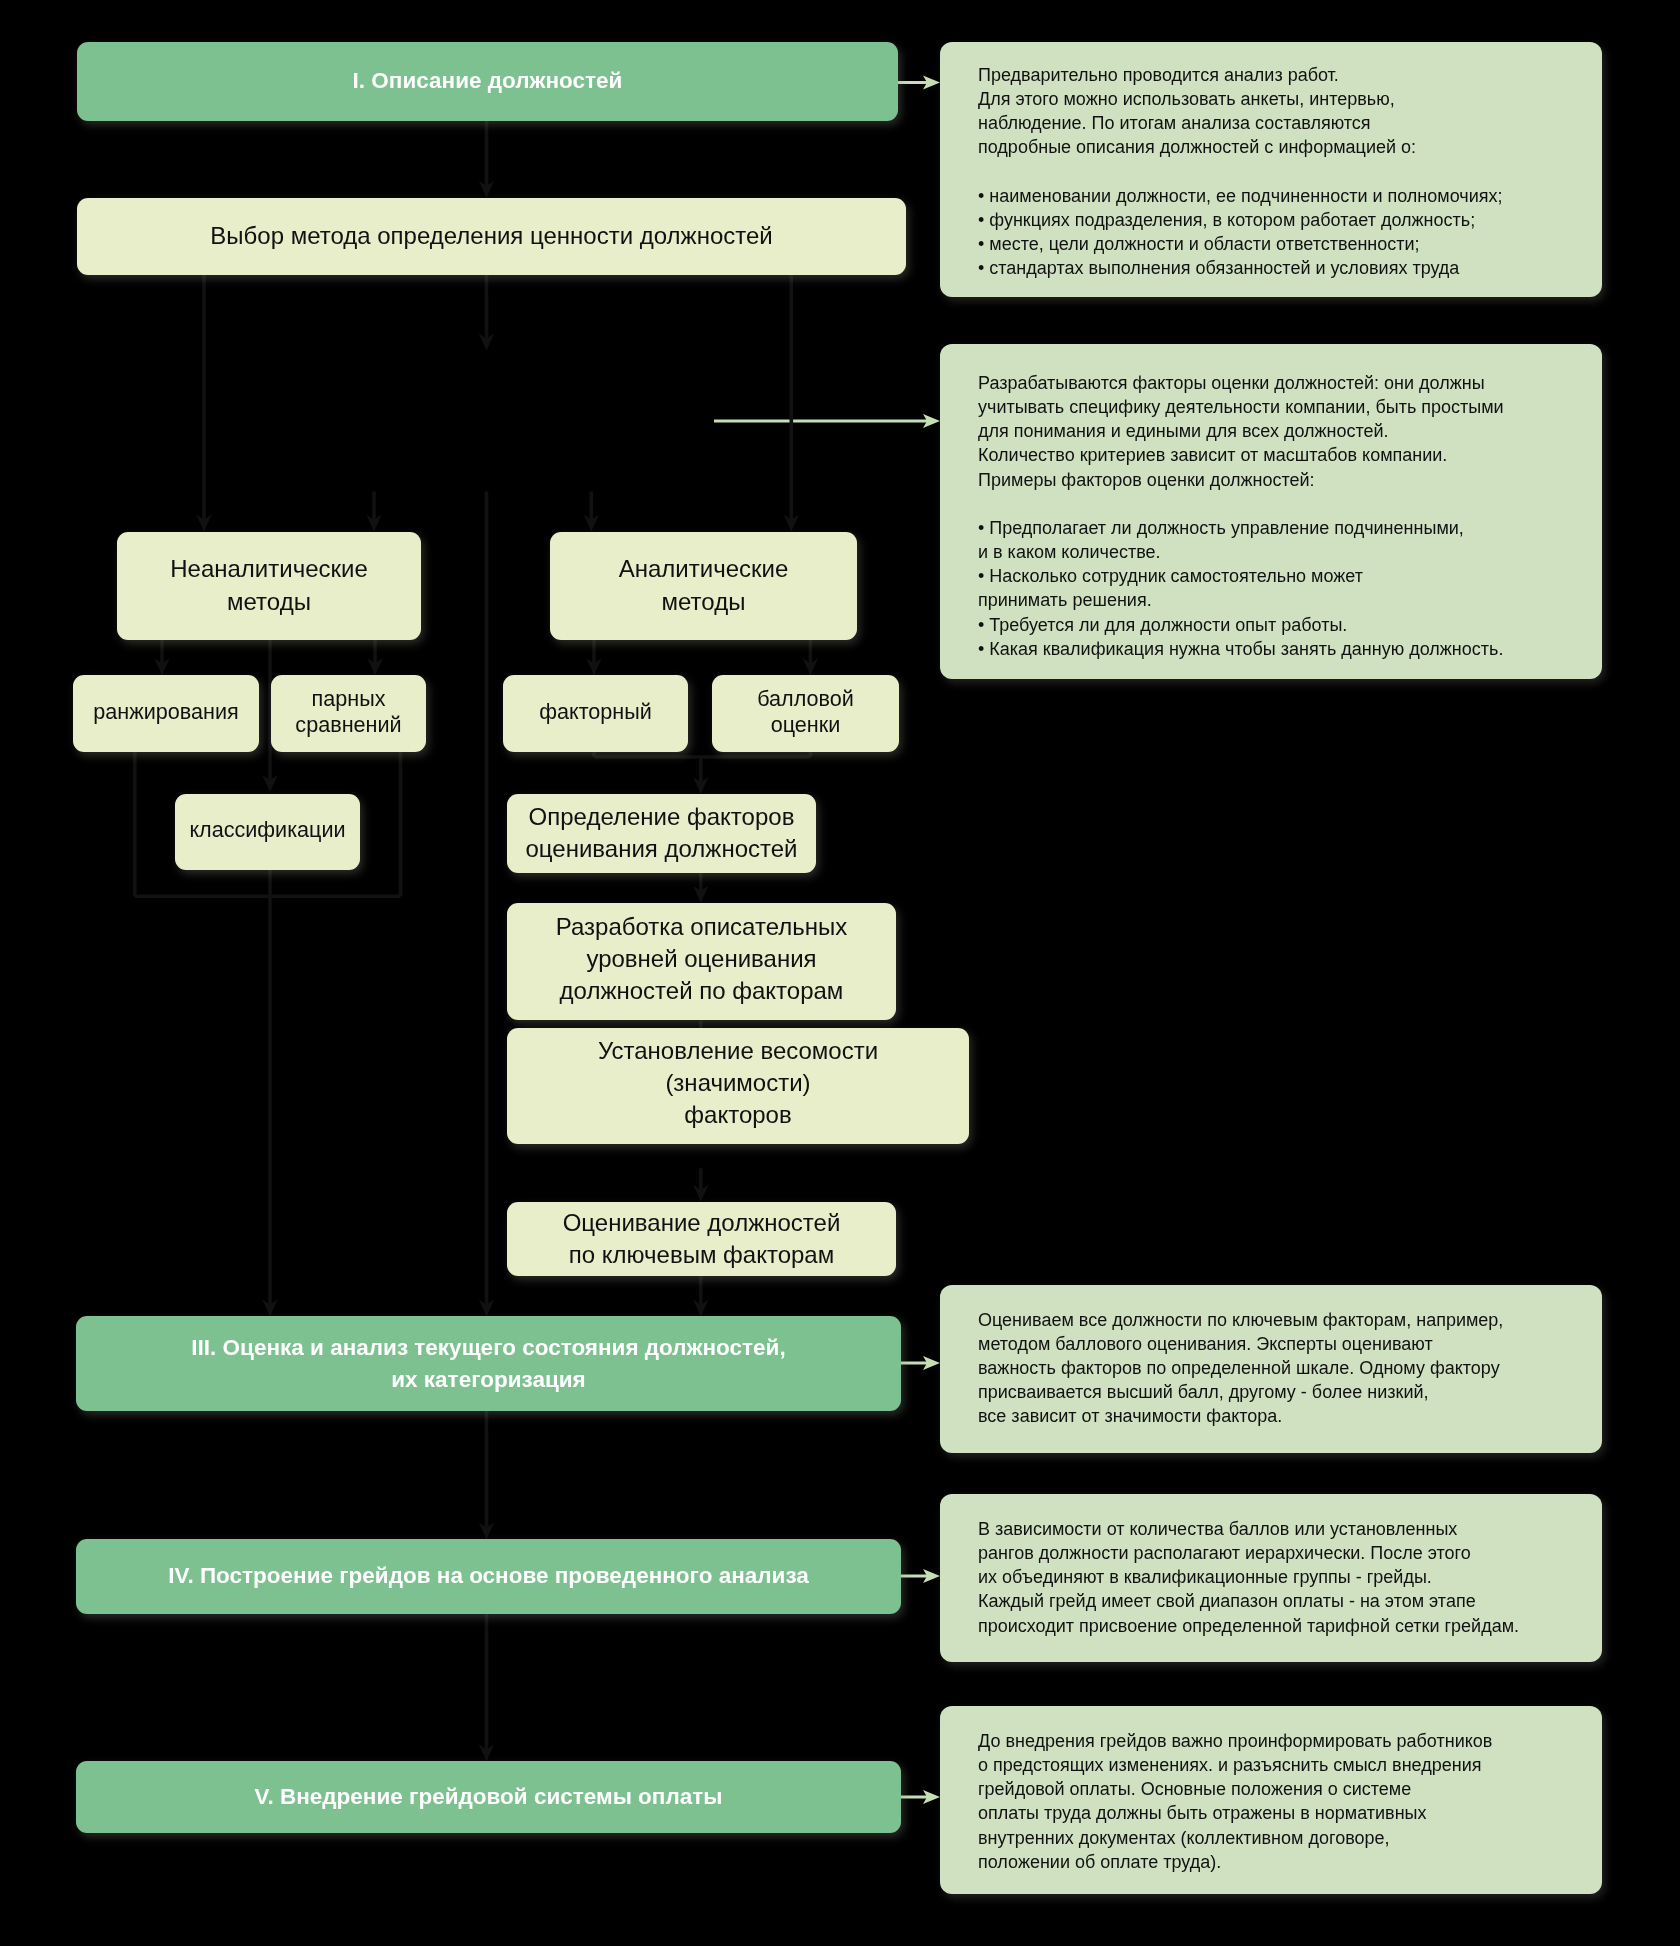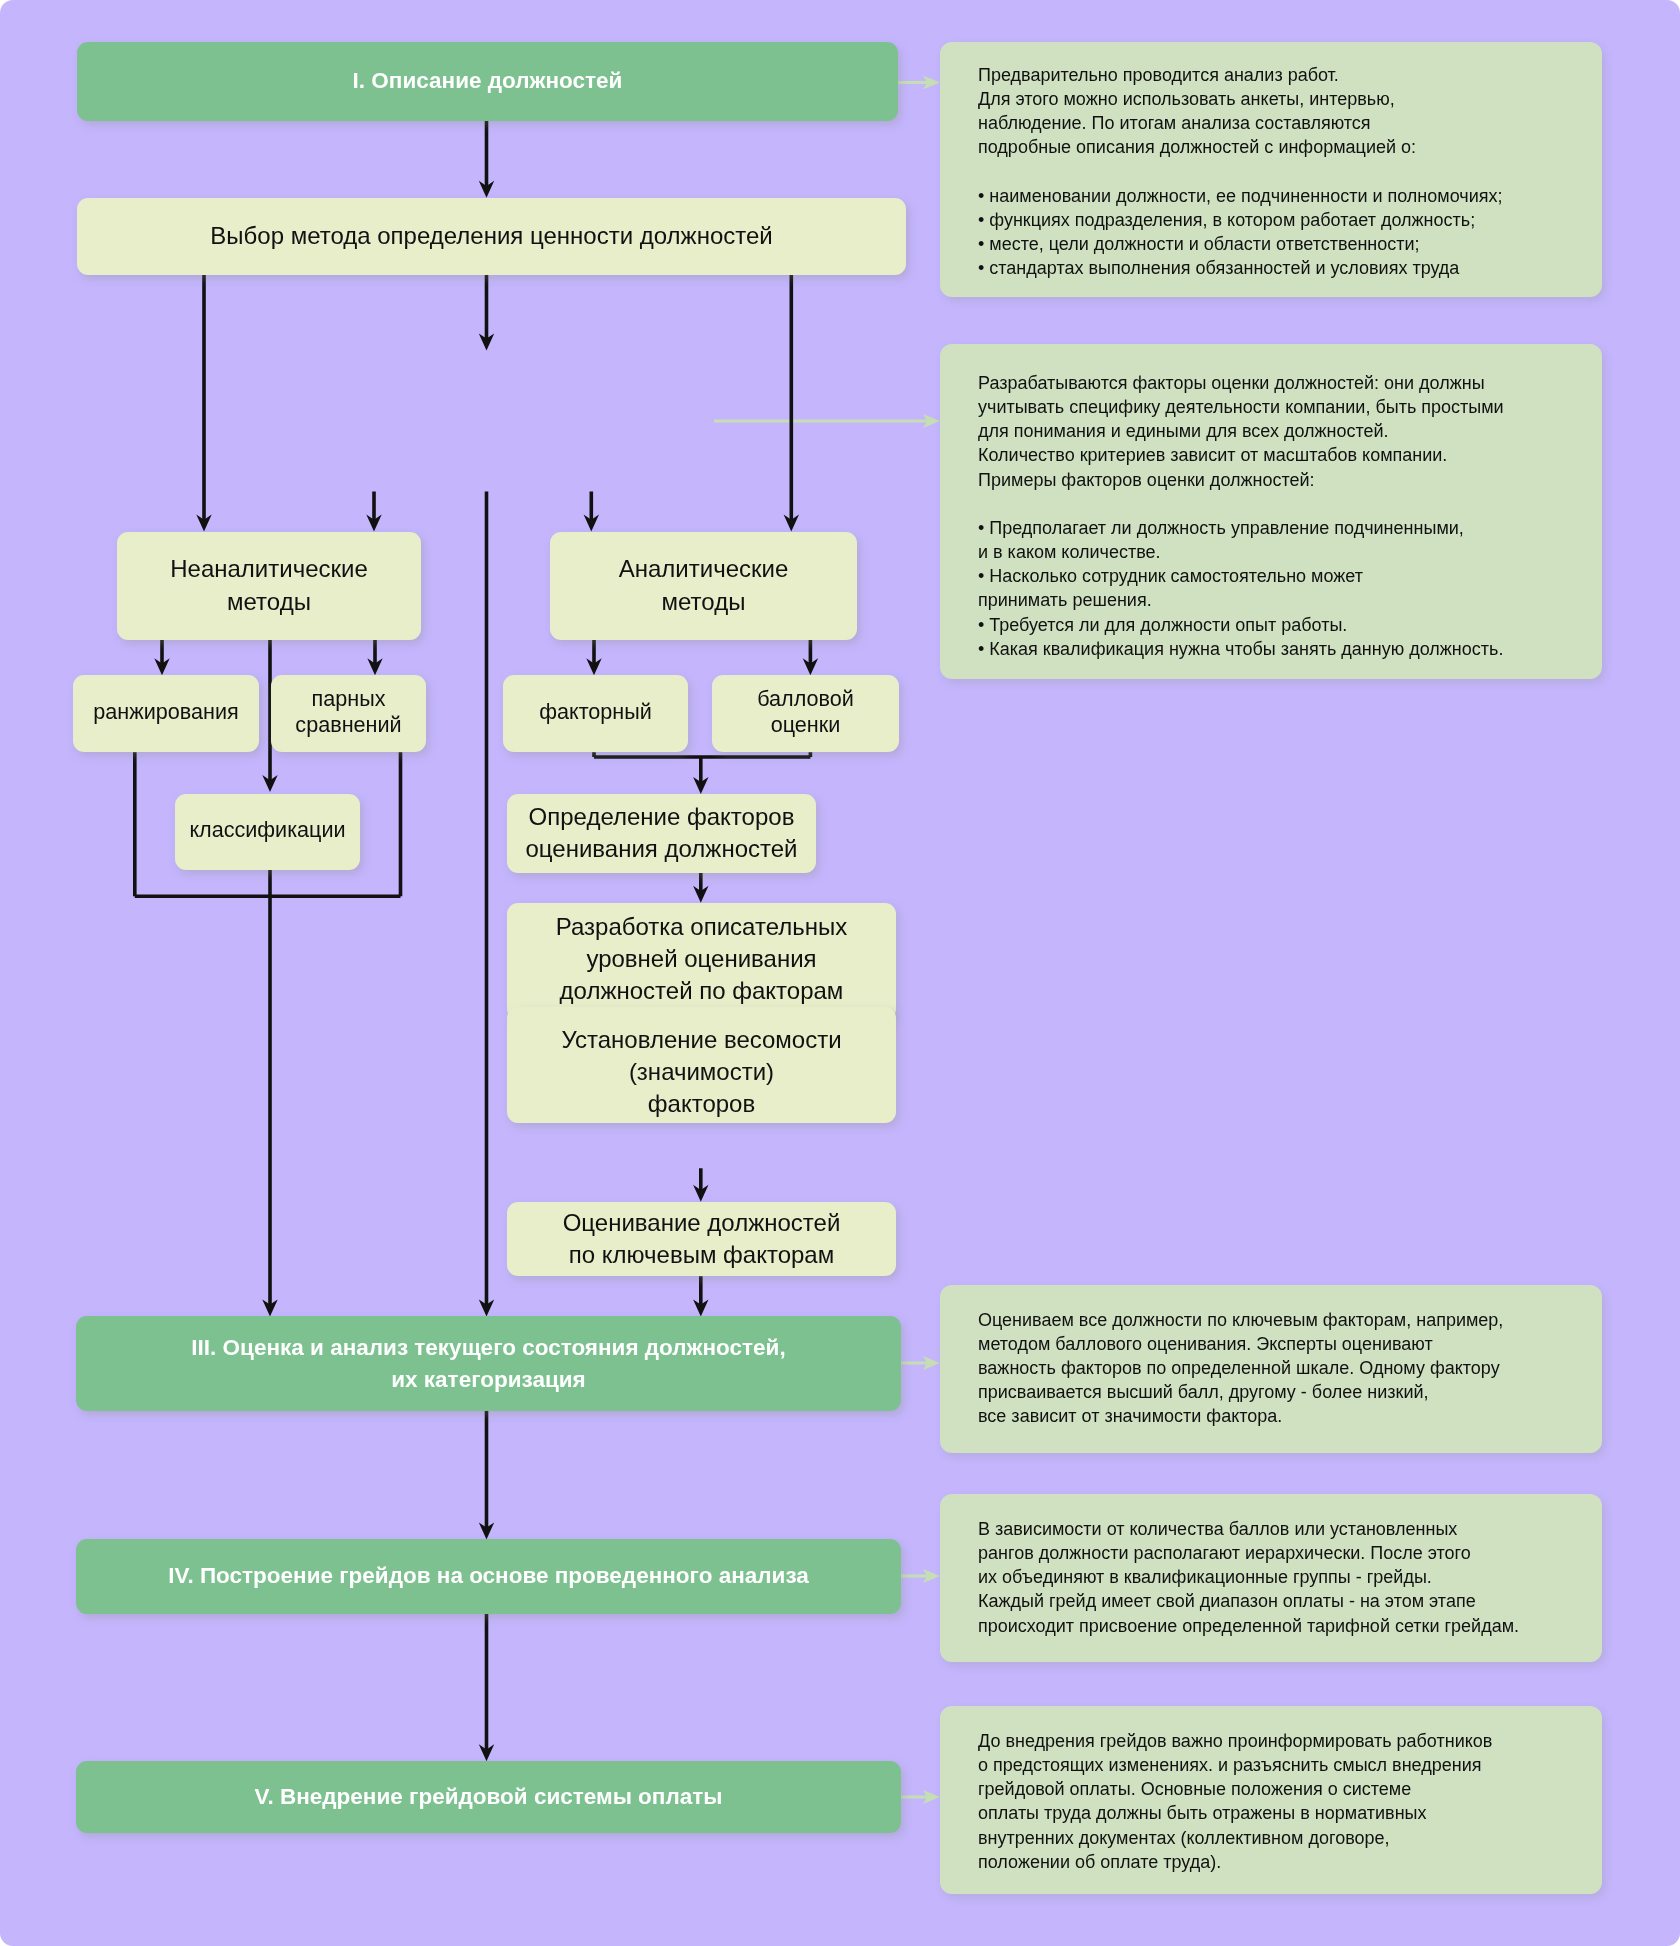--- a/index.html
+++ b/index.html
@@ -1,18 +1,18 @@
 <!DOCTYPE html>
 <html><head>
 <meta charset="utf-8">
 <style>
   html,body{margin:0;padding:0;background:#ffffff;}
   body{width:1680px;height:1946px;position:relative;overflow:hidden;
        font-family:"Liberation Sans",sans-serif;}
-  .canvas{position:absolute;left:0;top:0;width:1680px;height:1946px;background:#c4b5fd;border-radius:13px;}
+  .canvas{position:absolute;left:0;top:0;width:1680px;height:1946px;background:#000000;}
   .node{position:absolute;z-index:2;box-sizing:border-box;display:flex;align-items:center;
         justify-content:center;text-align:center;border-radius:11px;
         white-space:pre-line;
         filter:drop-shadow(3px 4px 4px rgba(140,142,132,0.30));}
   .stage{background:#7CC18F;color:#ffffff;font-weight:bold;font-size:22.5px;
          line-height:32.2px;}
   .step{background:#E8EDCA;color:#111111;font-size:24px;line-height:32.2px;}
   .step.sm{font-size:21.6px;line-height:25.7px;}
   .node > span{position:relative;}
   .step.l3 > span{top:-2.5px;}
@@ -80,21 +80,21 @@
 сравнений</span></div>
 <div class="node step sm" style="left:503px;top:675.3px;width:185px;height:77px;"><span>факторный</span></div>
 <div class="node step sm" style="left:712px;top:675.3px;width:187px;height:77px;"><span>балловой
 оценки</span></div>
 <div class="node step sm" style="left:175px;top:793.6px;width:185px;height:76.3px;"><span>классификации</span></div>
 <div class="node step" style="left:507px;top:793.9px;width:309px;height:79.2px;"><span>Определение факторов
 оценивания должностей</span></div>
 <div class="node step l3" style="left:507px;top:902.7px;width:389px;height:117.7px;"><span>Разработка описательных
 уровней оценивания
 должностей по факторам</span></div>
-<div class="node step l3" style="left:507px;top:1007px;width:389px;height:115.7px;align-items:flex-end;"><span>Установление весомости
+<div class="node step l3" style="left:507px;top:1028px;width:462px;height:115.7px;"><span>Установление весомости
 (значимости)
 факторов</span></div>
 <div class="node step" style="left:507px;top:1201.7px;width:389px;height:74.5px;"><span>Оценивание должностей
 по ключевым факторам</span></div>
 <div class="note" style="left:940px;top:42px;width:662px;height:255px;padding:21px 10px 0 38px;"><span>Предварительно проводится анализ работ.
 Для этого можно использовать анкеты, интервью,
 наблюдение. По итогам анализа составляются
 подробные описания должностей с информацией о:
 
 • наименовании должности, ее подчиненности и полномочиях;

